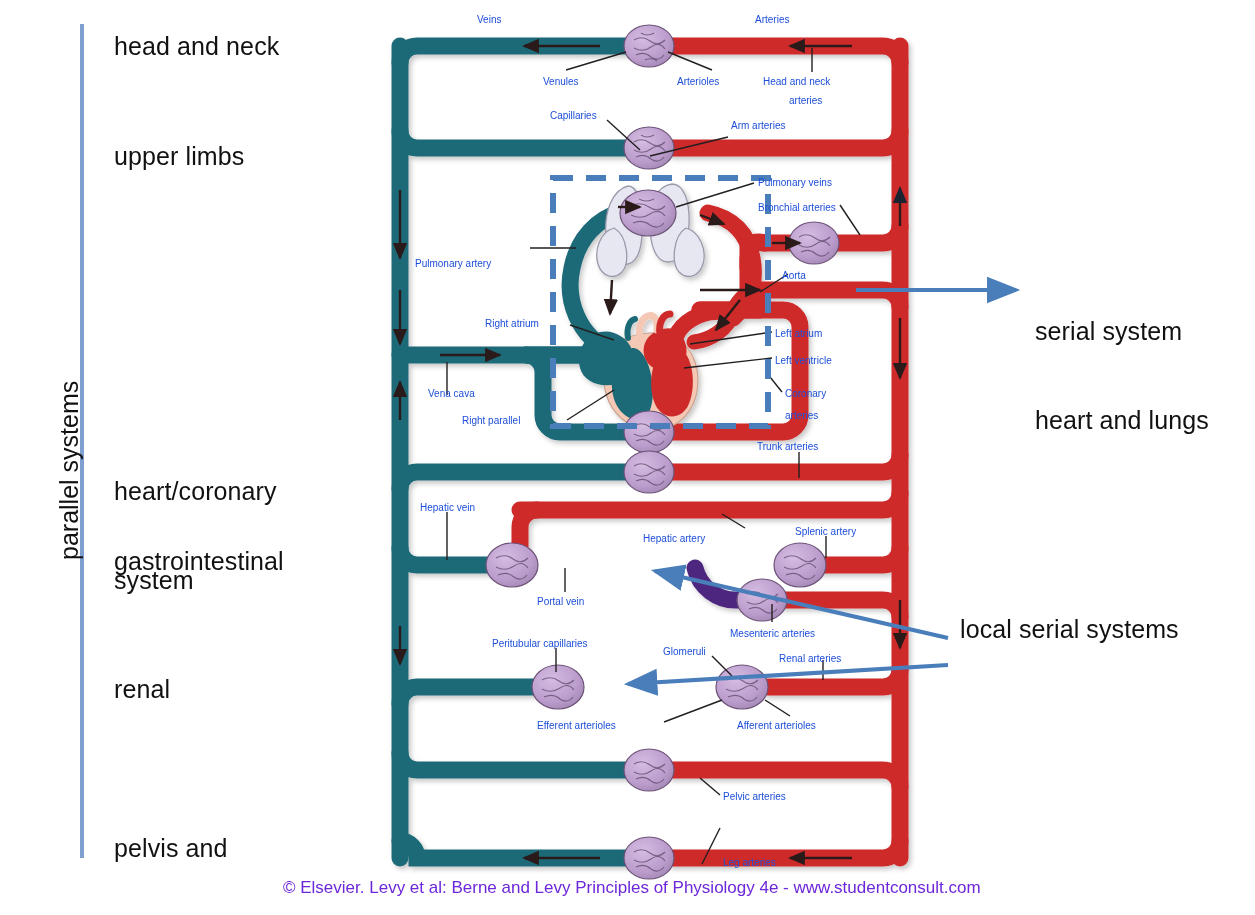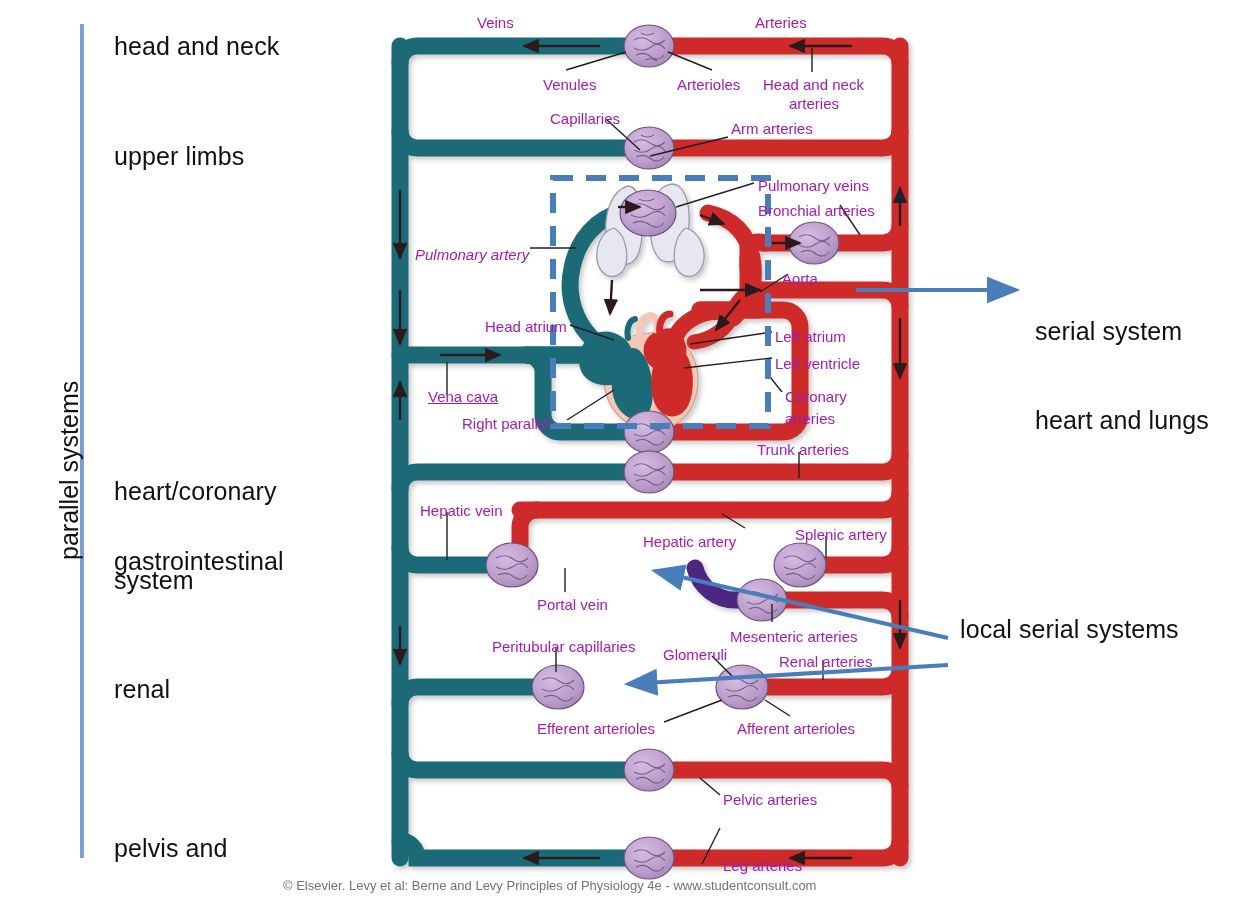--- a/index.html
+++ b/index.html
@@ -4,22 +4,22 @@
 <style>
   html,body{margin:0;padding:0;background:#ffffff;}
   body{width:1255px;height:915px;position:relative;overflow:hidden;
        font-family:"Liberation Sans",sans-serif;color:#000;}
   #stage{position:absolute;inset:0;width:1255px;height:915px;}
   svg.layer{position:absolute;left:0;top:0;width:1255px;height:915px;}
   .lbl{position:absolute;white-space:pre;line-height:1.18;}
   
   .slide-text{font-size:25px;color:#111;letter-spacing:.1px;}
   
-  .fig-text{font-size:15px;color:#a21caf;font-family:"Liberation Sans",sans-serif;}
-  .credit{position:absolute;font-size:13px;color:#737373;white-space:nowrap;}
+  .fig-text{font-size:10px;color:#1d4ed8;font-family:"Liberation Sans",sans-serif;}
+  .credit{position:absolute;font-size:17px;color:#6d28d9;white-space:nowrap;}
   .vtext{position:absolute;transform-origin:0 0;font-size:25px;color:#111;white-space:nowrap;}
 </style>
 </head>
 <body>
 
 <div id="stage">
 
   <svg class="layer" viewBox="0 0 1255 915">
     <defs>
       <linearGradient id="gradCapR1" x1="0" y1="0" x2="1" y2="0">
@@ -310,26 +310,26 @@
   <div class="lbl fig-text" style="left:477px;top:14px;">Veins</div>
   <div class="lbl fig-text" style="left:755px;top:14px;">Arteries</div>
   <div class="lbl fig-text" style="left:543px;top:76px;">Venules</div>
   <div class="lbl fig-text" style="left:677px;top:76px;">Arterioles</div>
   <div class="lbl fig-text" style="left:763px;top:76px;">Head and neck</div>
   <div class="lbl fig-text" style="left:789px;top:95px;">arteries</div>
   <div class="lbl fig-text" style="left:550px;top:110px;">Capillaries</div>
   <div class="lbl fig-text" style="left:731px;top:120px;">Arm arteries</div>
   <div class="lbl fig-text" style="left:758px;top:177px;">Pulmonary veins</div>
   <div class="lbl fig-text" style="left:758px;top:202px;">Bronchial arteries</div>
-  <div class="lbl fig-text" style="left:415px;top:246px;font-style:italic;">Pulmonary artery</div>
+  <div class="lbl fig-text" style="left:415px;top:258px;">Pulmonary artery</div>
   <div class="lbl fig-text" style="left:782px;top:270px;">Aorta</div>
-  <div class="lbl fig-text" style="left:485px;top:318px;">Head atrium</div>
+  <div class="lbl fig-text" style="left:485px;top:318px;">Right atrium</div>
   <div class="lbl fig-text" style="left:775px;top:328px;">Left atrium</div>
   <div class="lbl fig-text" style="left:775px;top:355px;">Left ventricle</div>
-  <div class="lbl fig-text" style="left:428px;top:388px;text-decoration:underline;">Vena cava</div>
+  <div class="lbl fig-text" style="left:428px;top:388px;">Vena cava</div>
   <div class="lbl fig-text" style="left:785px;top:388px;">Coronary</div>
   <div class="lbl fig-text" style="left:785px;top:410px;">arteries</div>
   <div class="lbl fig-text" style="left:462px;top:415px;">Right parallel</div>
   <div class="lbl fig-text" style="left:757px;top:441px;text-align:center;">Trunk arteries</div>
   <div class="lbl fig-text" style="left:420px;top:502px;">Hepatic vein</div>
   <div class="lbl fig-text" style="left:643px;top:533px;">Hepatic artery</div>
   <div class="lbl fig-text" style="left:795px;top:526px;">Splenic artery</div>
   <div class="lbl fig-text" style="left:537px;top:596px;">Portal vein</div>
   <div class="lbl fig-text" style="left:730px;top:628px;">Mesenteric arteries</div>
   <div class="lbl fig-text" style="left:492px;top:638px;">Peritubular capillaries</div>

